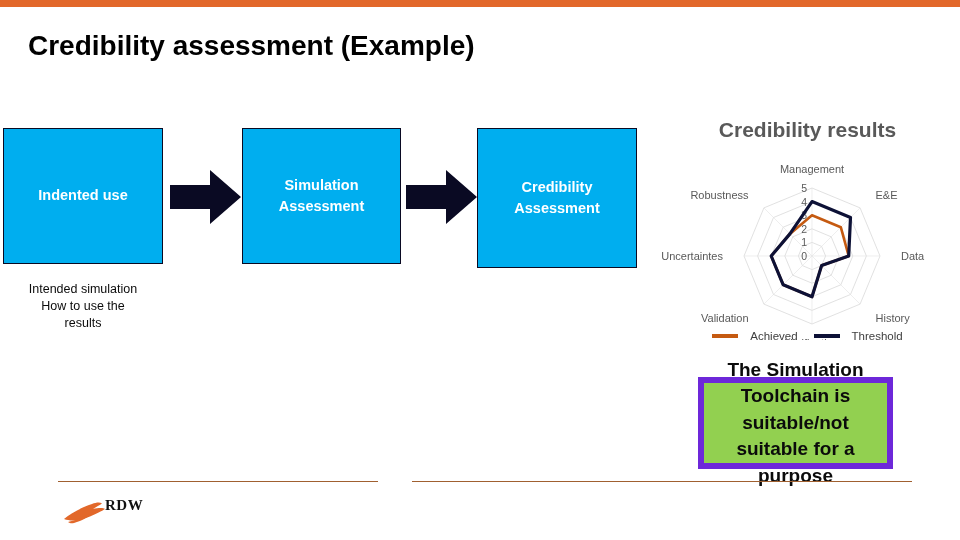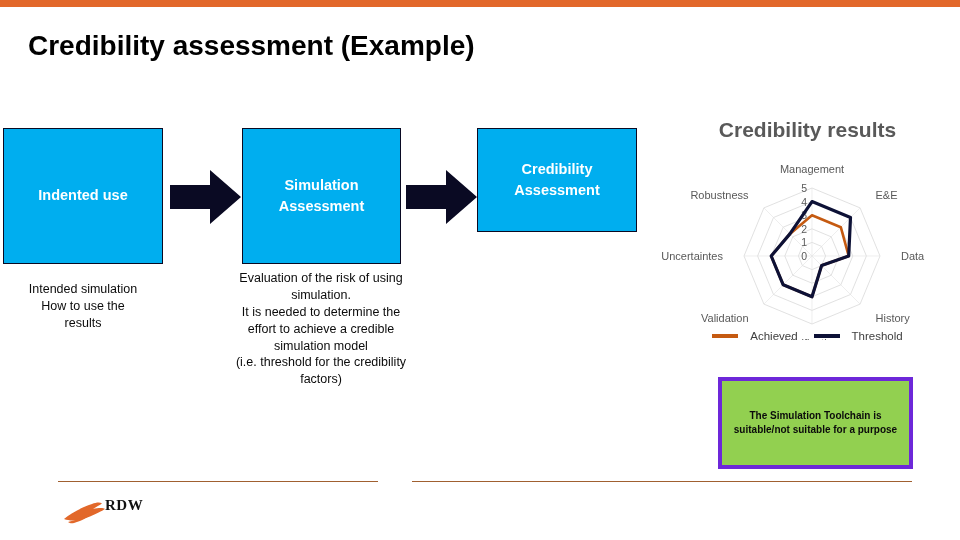--- a/index.html
+++ b/index.html
@@ -29,21 +29,21 @@
   .pbox {
     position:absolute;
     background:#00AEEF;
     border:1.5px solid #0A0A23;
     display:flex; align-items:center; justify-content:center;
     text-align:center;
     color:#FFFFFF; font-weight:bold; font-size:14.5px; line-height:1.45;
   }
   #box-intended { left:3px;   top:128px; width:160px; height:136px;text-align:center; }
   #box-criticality { left:242px; top:128px; width:159px; height:136px; }
-  #box-credibility { left:477px; top:128px; width:160px; height:104px; }
+  #box-credibility { left:477px; top:128px; width:160px; height:140px; }
 
   
   .arrow { position:absolute; }
   #arrow-1 { left:170px; top:168px; width:72px; height:58px; }
   #arrow-2 { left:406px; top:168px; width:72px; height:58px; }
 
   
   .caption {
     position:absolute; text-align:center;
     font-size:12.5px; color:#0B0B0B; line-height:1.35;
@@ -65,24 +65,24 @@
   #legend {
     position:absolute; left:660px; top:330px; width:295px;
     display:flex; align-items:center; justify-content:center; gap:16px;
     font-size:11.5px; color:#404040;
   }
   .legend-item { display:flex; align-items:center; gap:12px; }
   .legend-swatch { display:inline-block; width:26px; height:3.5px; }
 
   
   #conclusion {
-    position:absolute; left:718px; top:377px; width:195px; height:92px;
-    background:#92D050; border:4px solid #6d28d9;
+    position:absolute; left:698px; top:377px; width:195px; height:92px;
+    background:#92D050; border:6px solid #6d28d9;
     display:flex; align-items:center; justify-content:center; text-align:center;
-    font-size:10px; font-weight:bold; color:#0B0B0B; line-height:1.4;
+    font-size:19px; font-weight:bold; color:#0B0B0B; line-height:1.4;
     padding:4px;
   }
 
   
   .footer-rule { position:absolute; height:1px; background:#A06030; }
   #rule-left  { left:58px;  top:481px; width:320px; }
   #rule-right { left:412px; top:481px; width:500px; }
 
   #logo { position:absolute; left:60px; top:495px; width:120px; height:32px; }
   .logo-text {
@@ -117,23 +117,20 @@
   <svg class="arrow" id="arrow-1" viewBox="0 0 72 58">
     <polygon points="0,17 40,17 40,2 71,29 40,56 40,41 0,41" fill="#0A0A23"></polygon>
   </svg>
   <svg class="arrow" id="arrow-2" viewBox="0 0 72 58">
     <polygon points="0,17 40,17 40,2 71,29 40,56 40,41 0,41" fill="#0A0A23"></polygon>
   </svg>
 
   <div class="caption" id="cap-intended" style="white-space:pre-line">Intended simulation
 How to use the
 results</div>
-  <div class="caption" id="cap-criticality" style="white-space:pre-line">Evaluation of the risk of using simulation.
-It is needed  to determine the effort to achieve a credible simulation model
-(i.e. threshold for the credibility factors)</div>
 
   <div id="chart-panel">
     <div class="chart-title">Credibility results</div>
     <svg id="radar-svg" width="295" height="200" viewBox="0 0 295 200">
       <g id="radar-grid">
           <polygon points="152.0,102.4 161.6,106.4 165.6,116.0 161.6,125.6 152.0,129.6 142.4,125.6 138.4,116.0 142.4,106.4" fill="none" stroke="#D4D4D4" stroke-width="0.7"></polygon>
           <polygon points="152.0,88.8 171.2,96.8 179.2,116.0 171.2,135.2 152.0,143.2 132.8,135.2 124.8,116.0 132.8,96.8" fill="none" stroke="#D4D4D4" stroke-width="0.7"></polygon>
           <polygon points="152.0,75.2 180.8,87.2 192.8,116.0 180.8,144.8 152.0,156.8 123.2,144.8 111.2,116.0 123.2,87.2" fill="none" stroke="#D4D4D4" stroke-width="0.7"></polygon>
           <polygon points="152.0,61.6 190.5,77.5 206.4,116.0 190.5,154.5 152.0,170.4 113.5,154.5 97.6,116.0 113.5,77.5" fill="none" stroke="#D4D4D4" stroke-width="0.7"></polygon>
           <polygon points="152.0,48.0 200.1,67.9 220.0,116.0 200.1,164.1 152.0,184.0 103.9,164.1 84.0,116.0 103.9,67.9" fill="none" stroke="#D4D4D4" stroke-width="0.7"></polygon>

